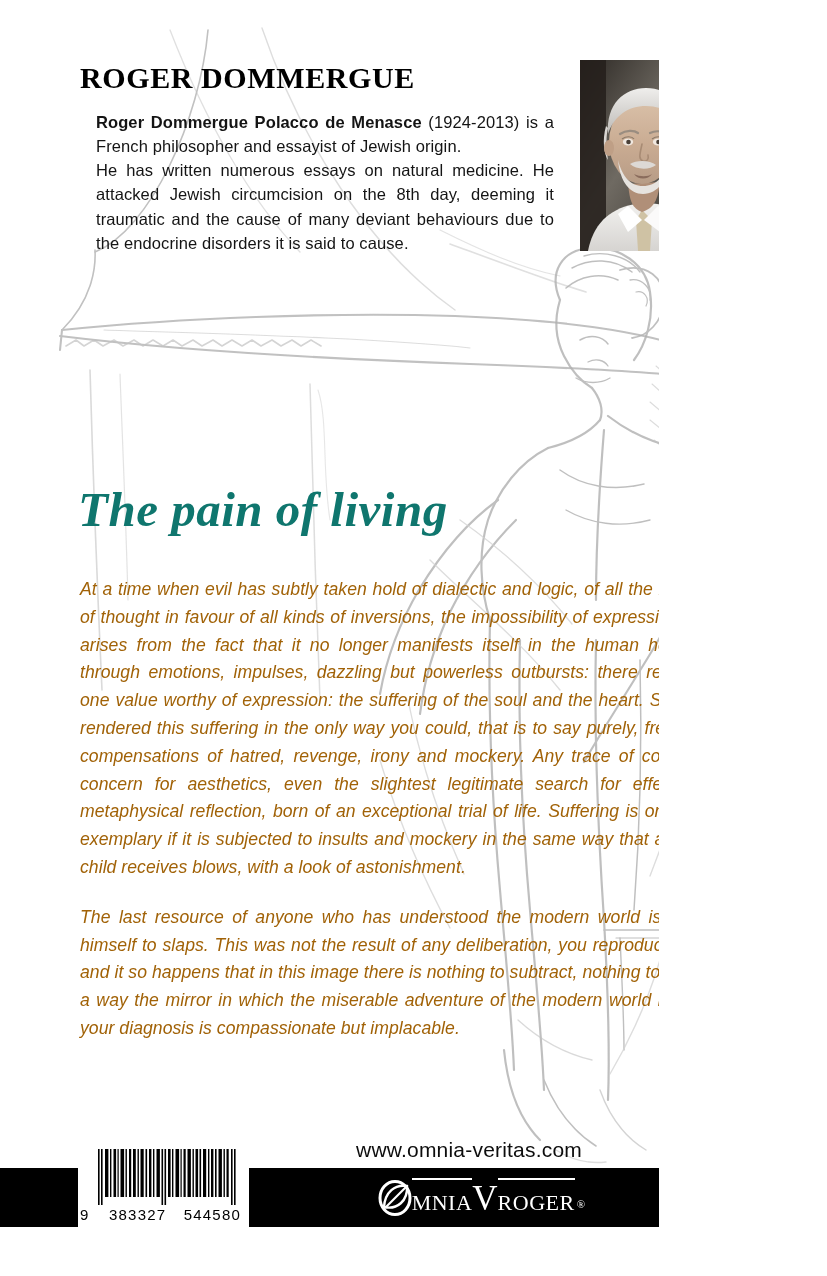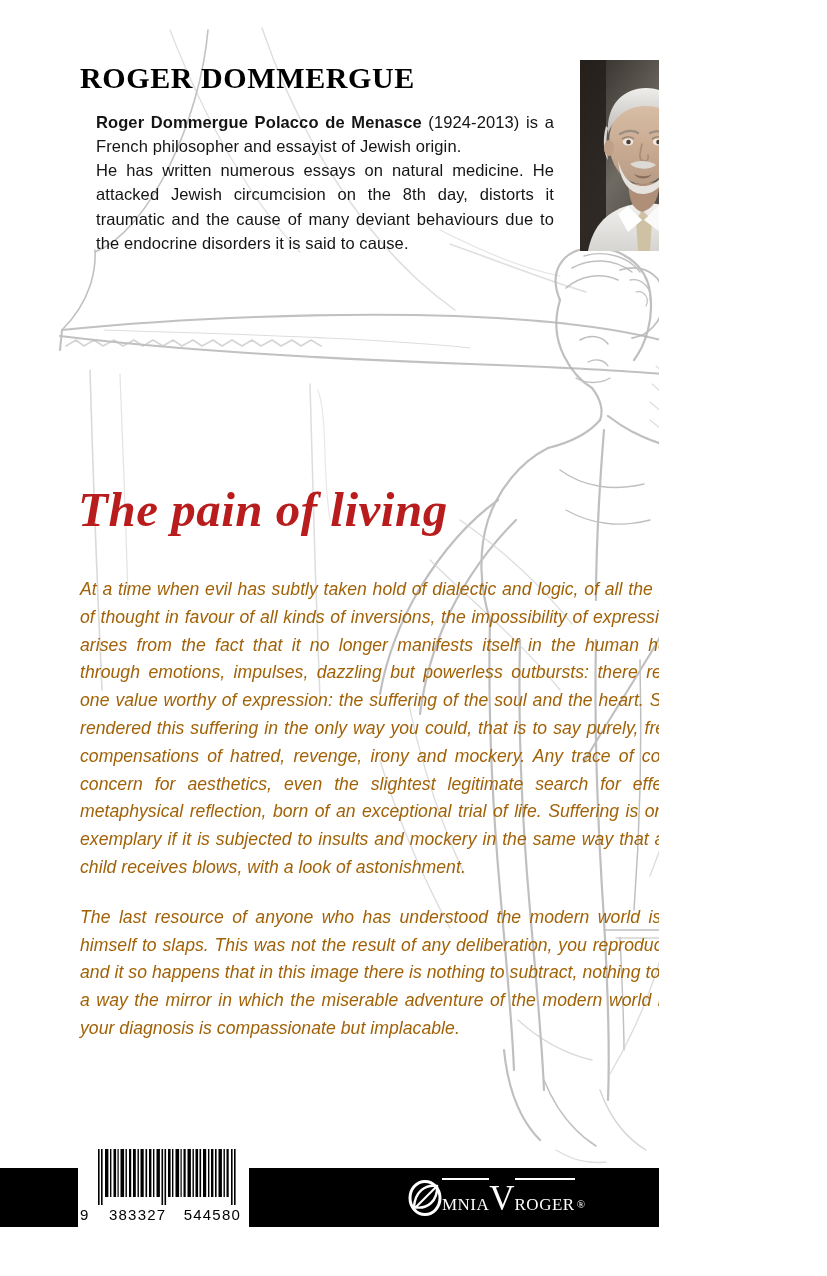--- a/index.html
+++ b/index.html
@@ -79,21 +79,21 @@
 
   
   .book-title {
     position: absolute;
     left: 78px;
     top: 485px;
     font-family: "Liberation Serif", serif;
     font-style: italic;
     font-weight: 700;
     font-size: 49px;
-    color: #b91c1c;
+    color: #0f766e;
     letter-spacing: 0.5px;
     line-height: 1;
     white-space: nowrap;
   }
 
   
   .body-copy {
     position: absolute;
     left: 80px;
     top: 576px;
@@ -188,21 +188,21 @@
     line-height: 1;
     font-weight: 400;
     position: relative;
   }
   .logo-word .seg {
     display: inline-block;
     border-top: 2px solid #fff;
     padding-top: 1px;
   }
   .logo-word .sc {
-    font-size: 17px;
+    font-size: 22px;
     letter-spacing: 0.5px;
   }
   .logo-word .cap {
     font-size: 35px;
   }
   .logo-reg {
     font-size: 11px;
     margin-left: 2px;
     position: relative;
     top: -2px;
@@ -307,21 +307,21 @@
         <path d="M660 960 C 648 1000, 630 1040, 610 1074"></path>
         <path d="M556 1150 C 572 1160, 590 1164, 606 1162"></path>
       </g>
     </svg>
   </div>
 
   <div class="header">
     <h1 class="author-name">ROGER DOMMERGUE</h1>
     <div class="bio">
       <p class="bio-p"><span class="lead">Roger Dommergue Polacco de Menasce</span><span> (1924-2013) is a French philosopher and essayist of Jewish origin.</span></p>
-      <p class="bio-p">He has written numerous essays on natural medicine. He attacked Jewish circumcision on the 8th day, distorts it traumatic and the cause of many deviant behaviours due to the endocrine disorders it is said to cause.</p>
+      <p class="bio-p">He has written numerous essays on natural medicine. He attacked Jewish circumcision on the 8th day, deeming it traumatic and the cause of many deviant behaviours due to the endocrine disorders it is said to cause.</p>
     </div>
   </div>
 
   <div class="portrait">
     <svg viewBox="0 0 124 191" xmlns="http://www.w3.org/2000/svg">
       <defs>
         <linearGradient id="bgGrad" x1="0" y1="0" x2="1" y2="1">
           <stop offset="0%" stop-color="#2b2723"></stop>
           <stop offset="45%" stop-color="#6f6a62"></stop>
           <stop offset="100%" stop-color="#2f2b27"></stop>
@@ -380,20 +380,21 @@
     </svg>
   </div>
 
   <div class="book-title">The pain of living</div>
 
   <div class="body-copy">
     <p>At a time when evil has subtly taken hold of dialectic and logic, of all the instruments of thought in favour of all kinds of inversions, the impossibility of expressing the truth arises from the fact that it no longer manifests itself in the human heart except through emotions, impulses, dazzling but powerless outbursts: there remains only one value worthy of expression: the suffering of the soul and the heart. So you have rendered this suffering in the only way you could, that is to say purely, free of all the compensations of hatred, revenge, irony and mockery. Any trace of coquetry, any concern for aesthetics, even the slightest legitimate search for effect, distorts metaphysical reflection, born of an exceptional trial of life. Suffering is only true and exemplary if it is subjected to insults and mockery in the same way that an unarmed child receives blows, with a look of astonishment.</p>
     <p>The last resource of anyone who has understood the modern world is to expose himself to slaps. This was not the result of any deliberation, you reproduced yourself and it so happens that in this image there is nothing to subtract, nothing to add: it is in a way the mirror in which the miserable adventure of the modern world is reflected: your diagnosis is compassionate but implacable.</p>
   </div>
 
+  <div class="website">www.omnia-veritas.com</div>
 
   <div class="footer-bar"></div>
 
   <div class="barcode-panel">
     <div class="barcode-bars">
       <svg viewBox="0 0 139 56" preserveAspectRatio="none" xmlns="http://www.w3.org/2000/svg">
         <g fill="#000">
           <rect x="0" y="0" width="1.6" height="56"></rect>
           <rect x="3" y="0" width="1.6" height="56"></rect>
           <rect x="7" y="0" width="3.4" height="48"></rect>

